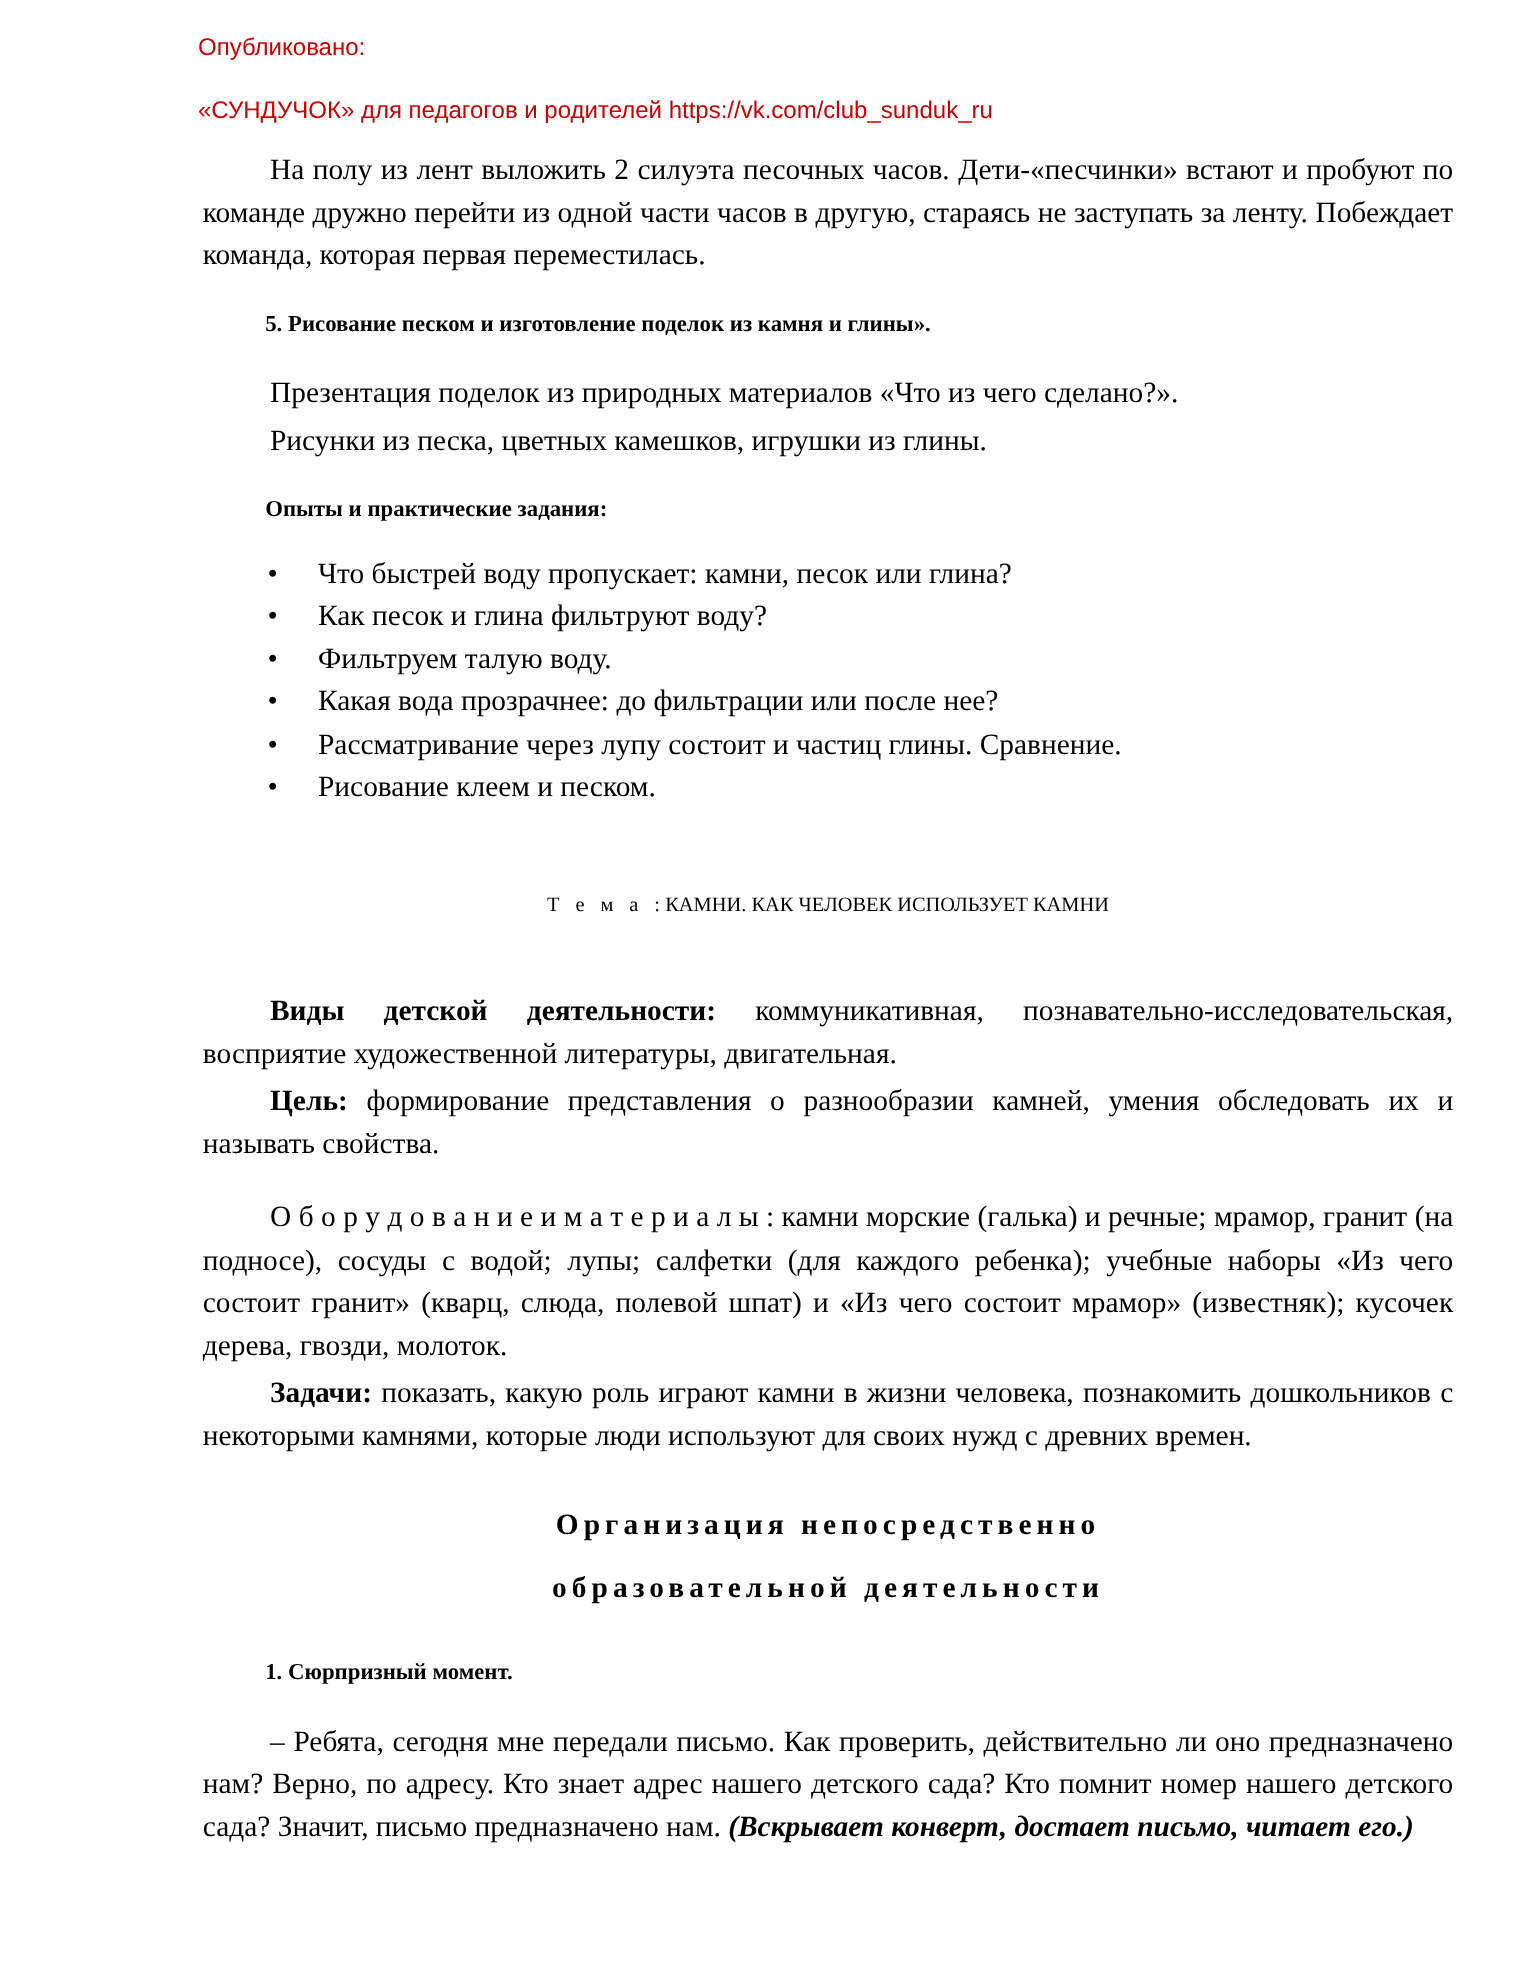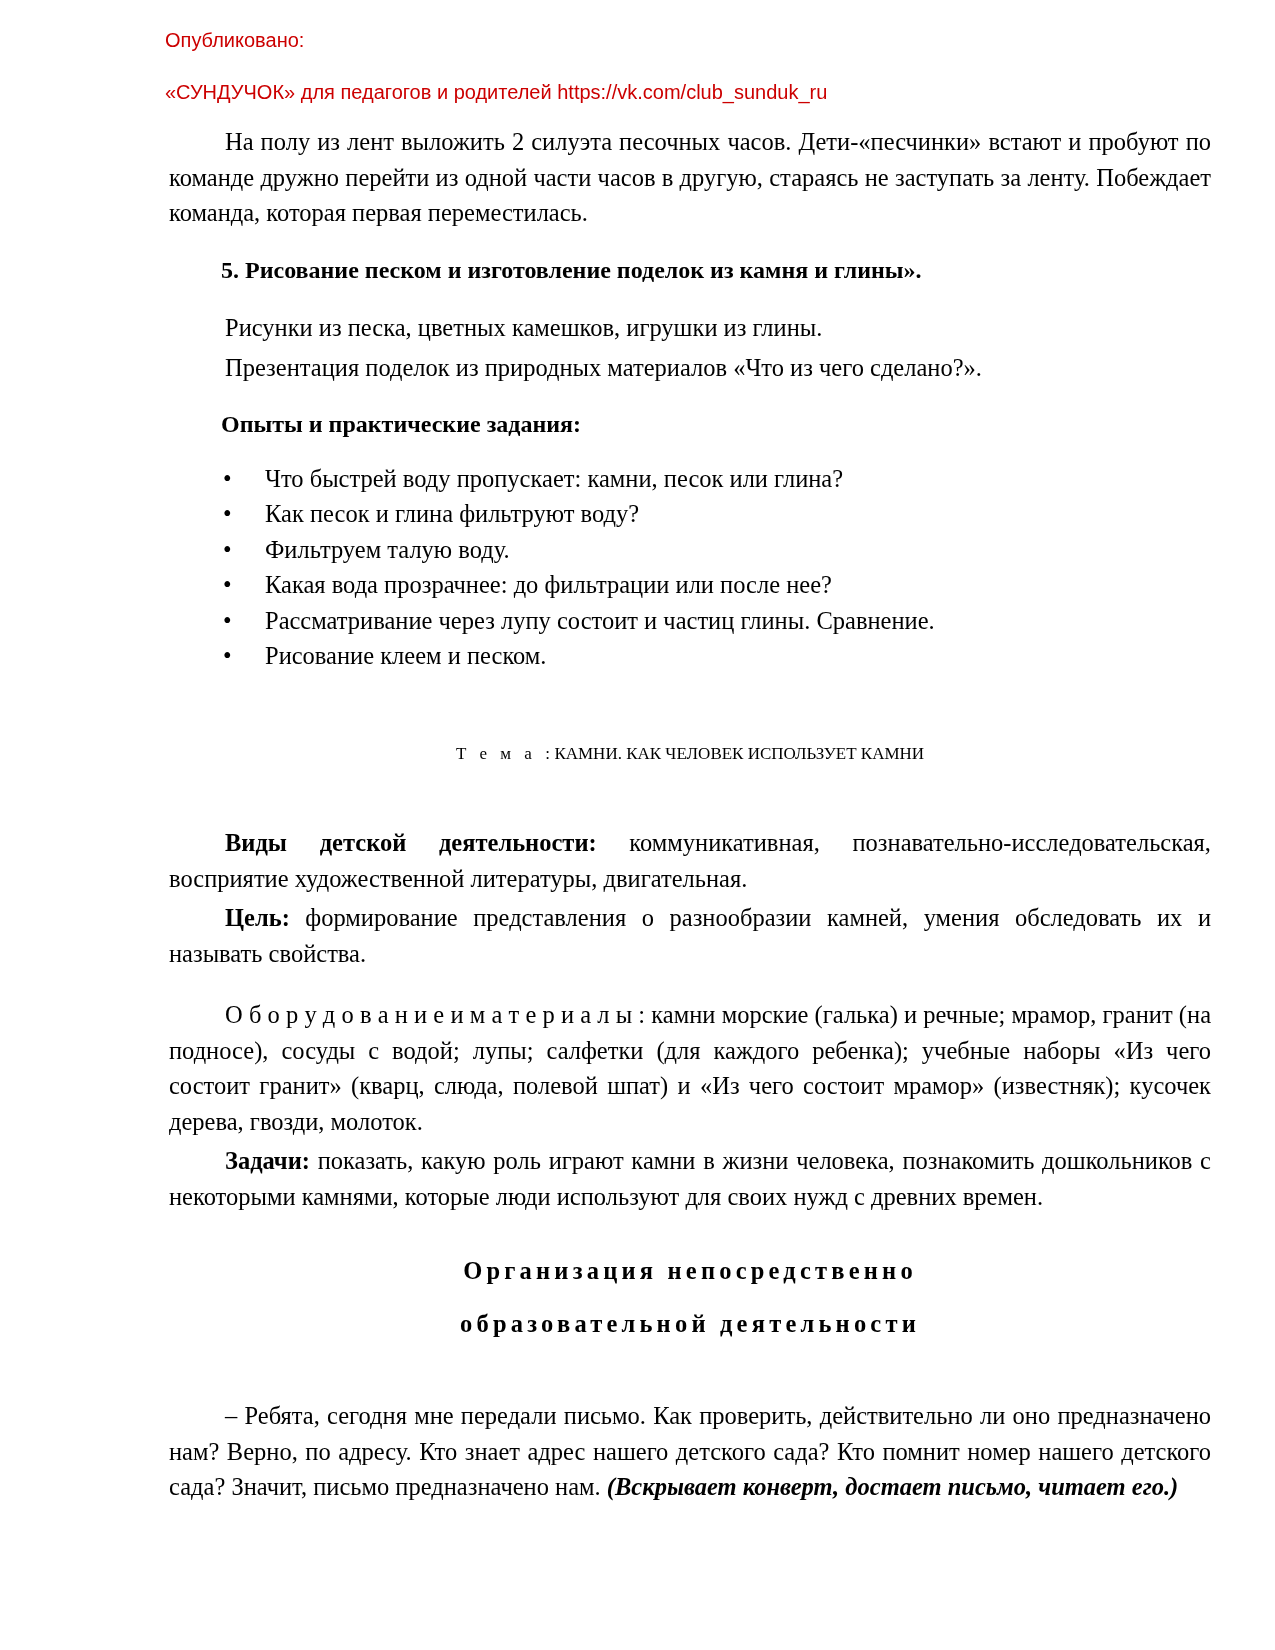--- a/index.html
+++ b/index.html
@@ -47,21 +47,21 @@
     text-justify: inter-word;
   }
   p.para.last-left {
     text-align: left;
   }
   .b { font-weight: bold; }
   .bi { font-weight: bold; font-style: italic; }
 
   h2.num-head {
     margin: 0;
-    font-size: 24px;
+    font-size: 19px;
     line-height: 35.5px;
     font-weight: bold;
     text-indent: 56px;
     text-align: left;
   }
   .spacer-sm { height: 18px; }
   .spacer-md { height: 34px; }
   .spacer-lg { height: 46px; }
 
   ul.tasks {
@@ -115,23 +115,23 @@
   <div class="body-region">
 
     <p class="para">На полу из лент выложить 2 силуэта песочных часов. Дети-«песчинки» встают и пробуют по команде дружно перейти из одной части часов в другую, стараясь не заступать за ленту. Побеждает команда, которая первая переместилась.</p>
 
     <div class="spacer-sm"></div>
 
     <h2 class="num-head">5. Рисование песком и изготовление поделок из камня и глины».</h2>
 
     <div class="spacer-sm"></div>
 
+    <p class="para">Презентация поделок из природных материалов «Что из чего сделано?».</p>
+
     <p class="para last-left">Рисунки из песка, цветных камешков, игрушки из глины.</p>
-
-    <p class="para">Презентация поделок из природных материалов «Что из чего сделано?».</p>
 
     <div class="spacer-sm"></div>
 
     <h2 class="num-head">Опыты и практические задания:</h2>
 
     <div class="spacer-sm"></div>
 
     <ul class="tasks">
       <li>
         <span class="bullet">•</span>
@@ -177,19 +177,20 @@
 
     <p class="para"><span class="b">Задачи:</span><span> показать, какую роль играют камни в жизни человека, познакомить дошкольников с некоторыми камнями, которые люди используют для своих нужд с древних времен.</span></p>
 
     <div class="spacer-sm"></div>
 
     <h2 class="org">Организация непосредственно</h2>
     <h2 class="org">образовательной деятельности</h2>
 
     <div class="spacer-sm"></div>
 
+    <h2 class="num-head">1. Сюрпризный момент.</h2>
 
     <div class="spacer-sm"></div>
 
     <p class="para"><span>– Ребята, сегодня мне передали письмо. Как проверить, действительно ли оно предназначено нам? Верно, по адресу. Кто знает адрес нашего детского сада? Кто помнит номер нашего детского сада? Значит, письмо предназначено нам. </span><span class="bi">(Вскрывает конверт, достает письмо, читает его.)</span></p>
 
   </div>
 </div>
 
 </body></html>

